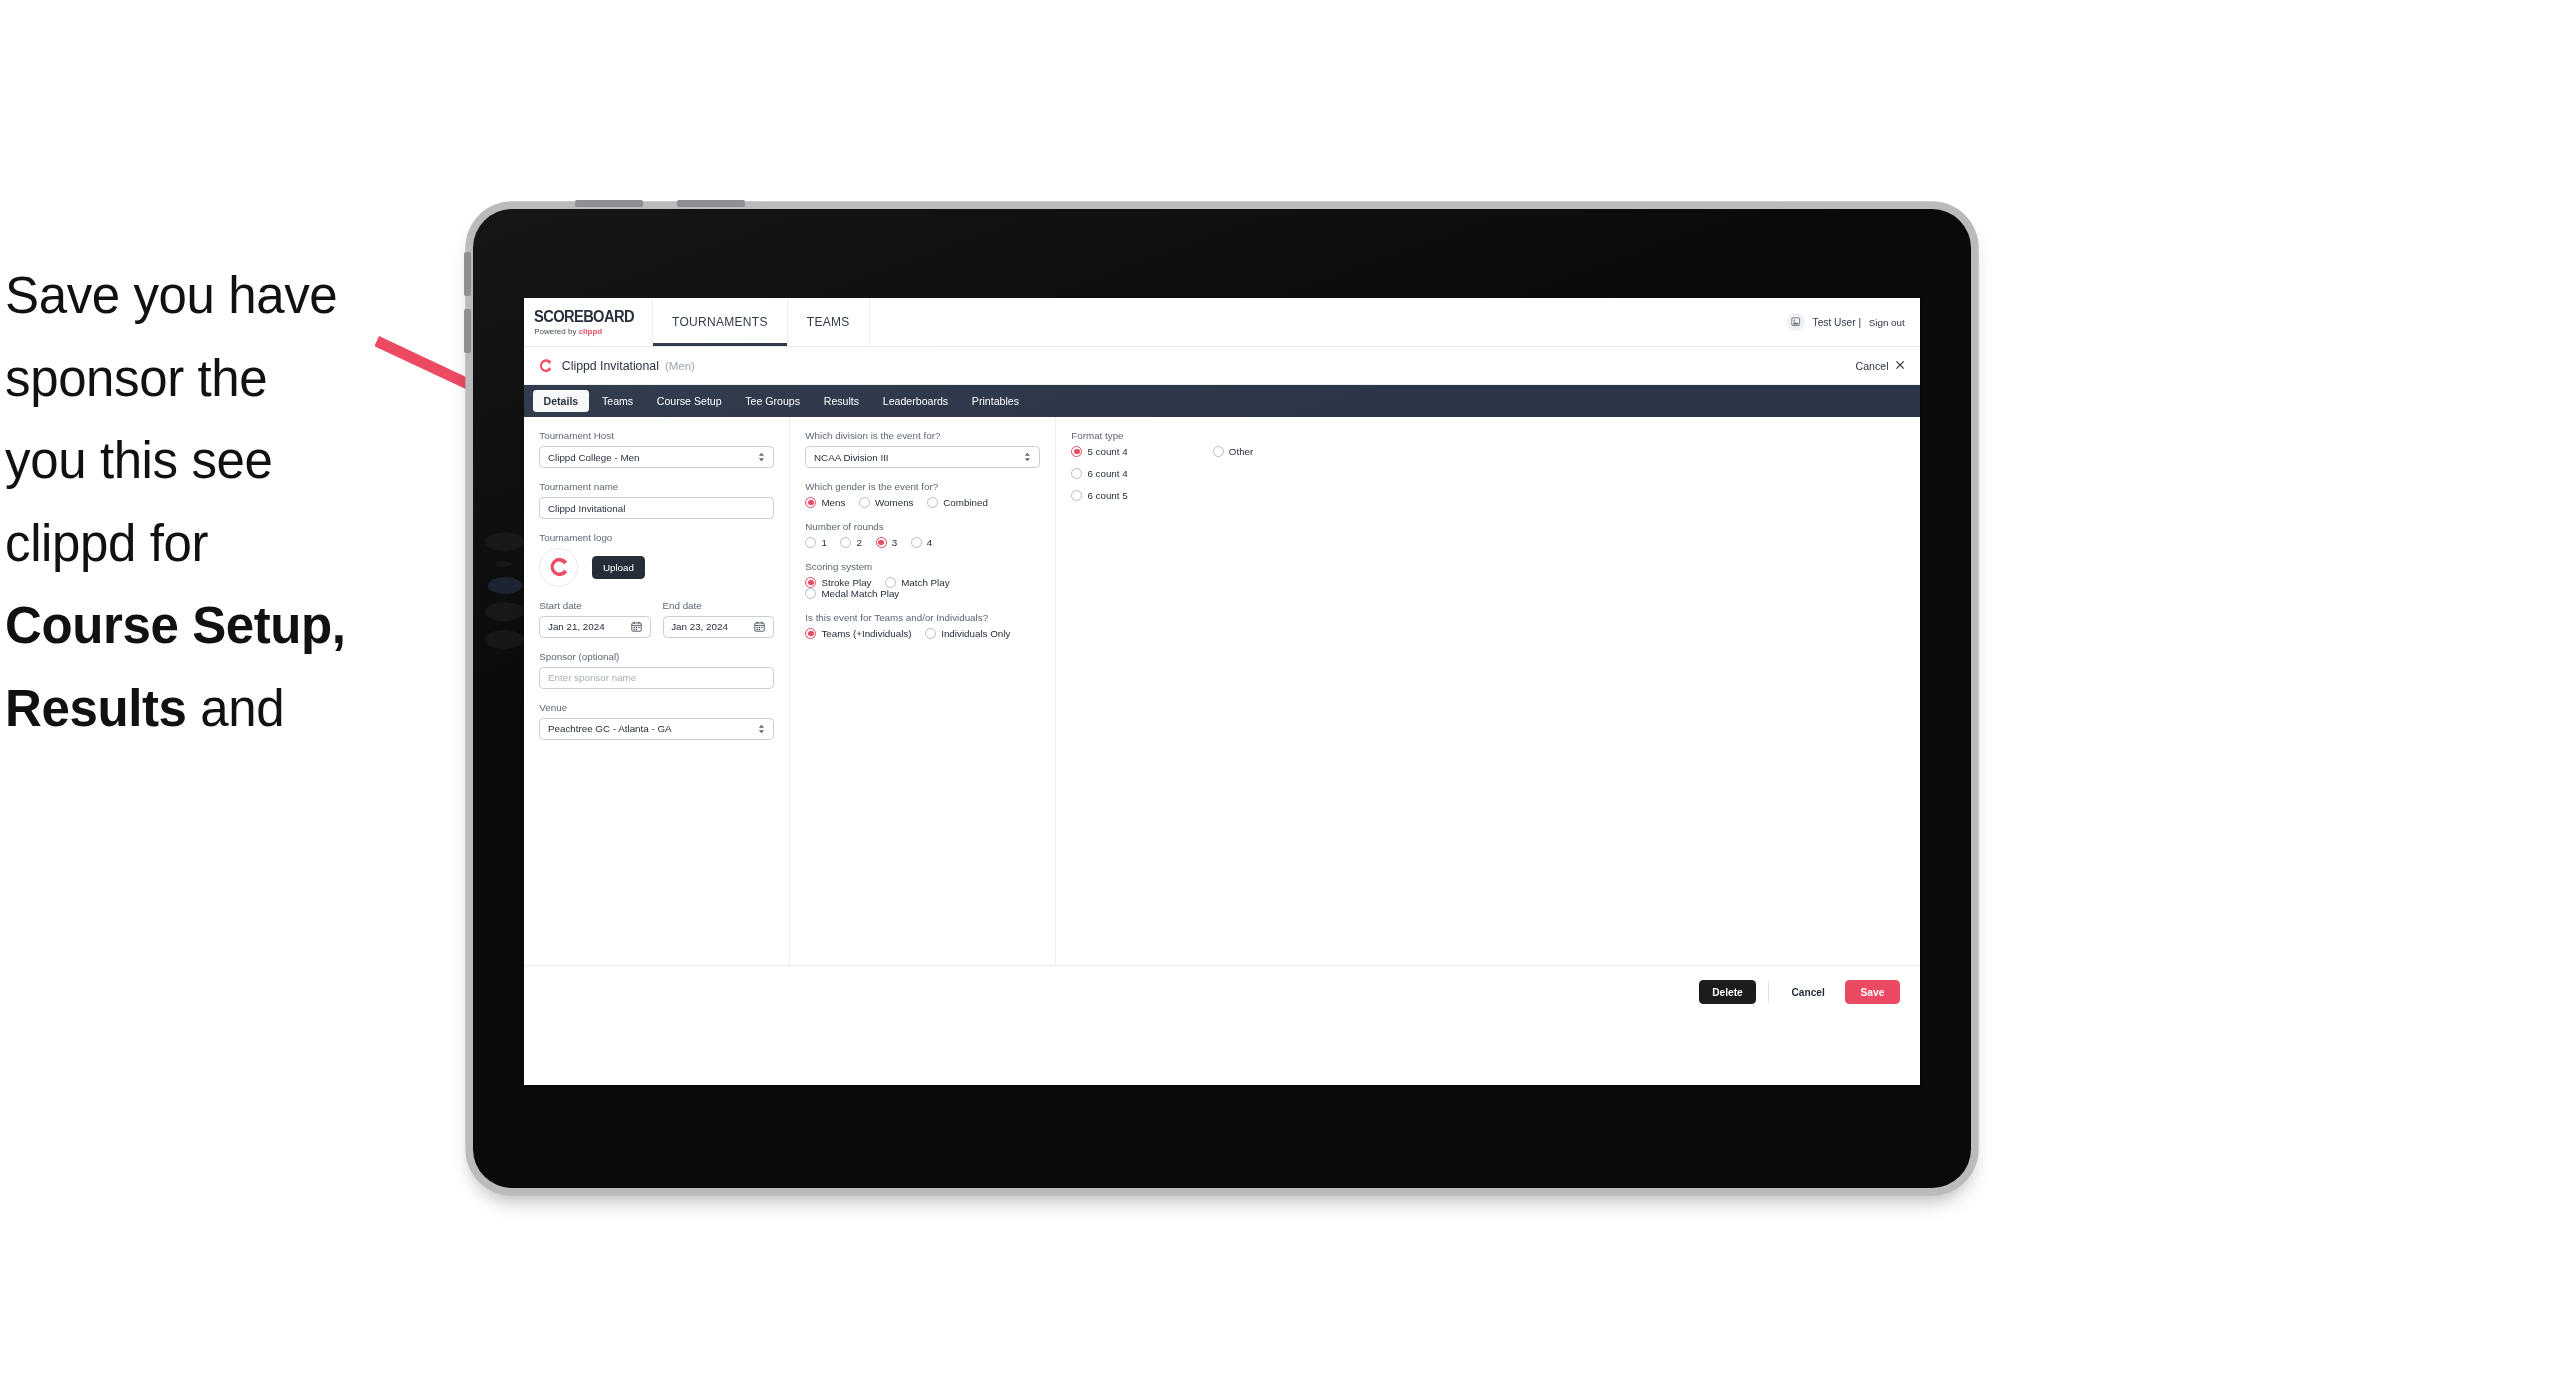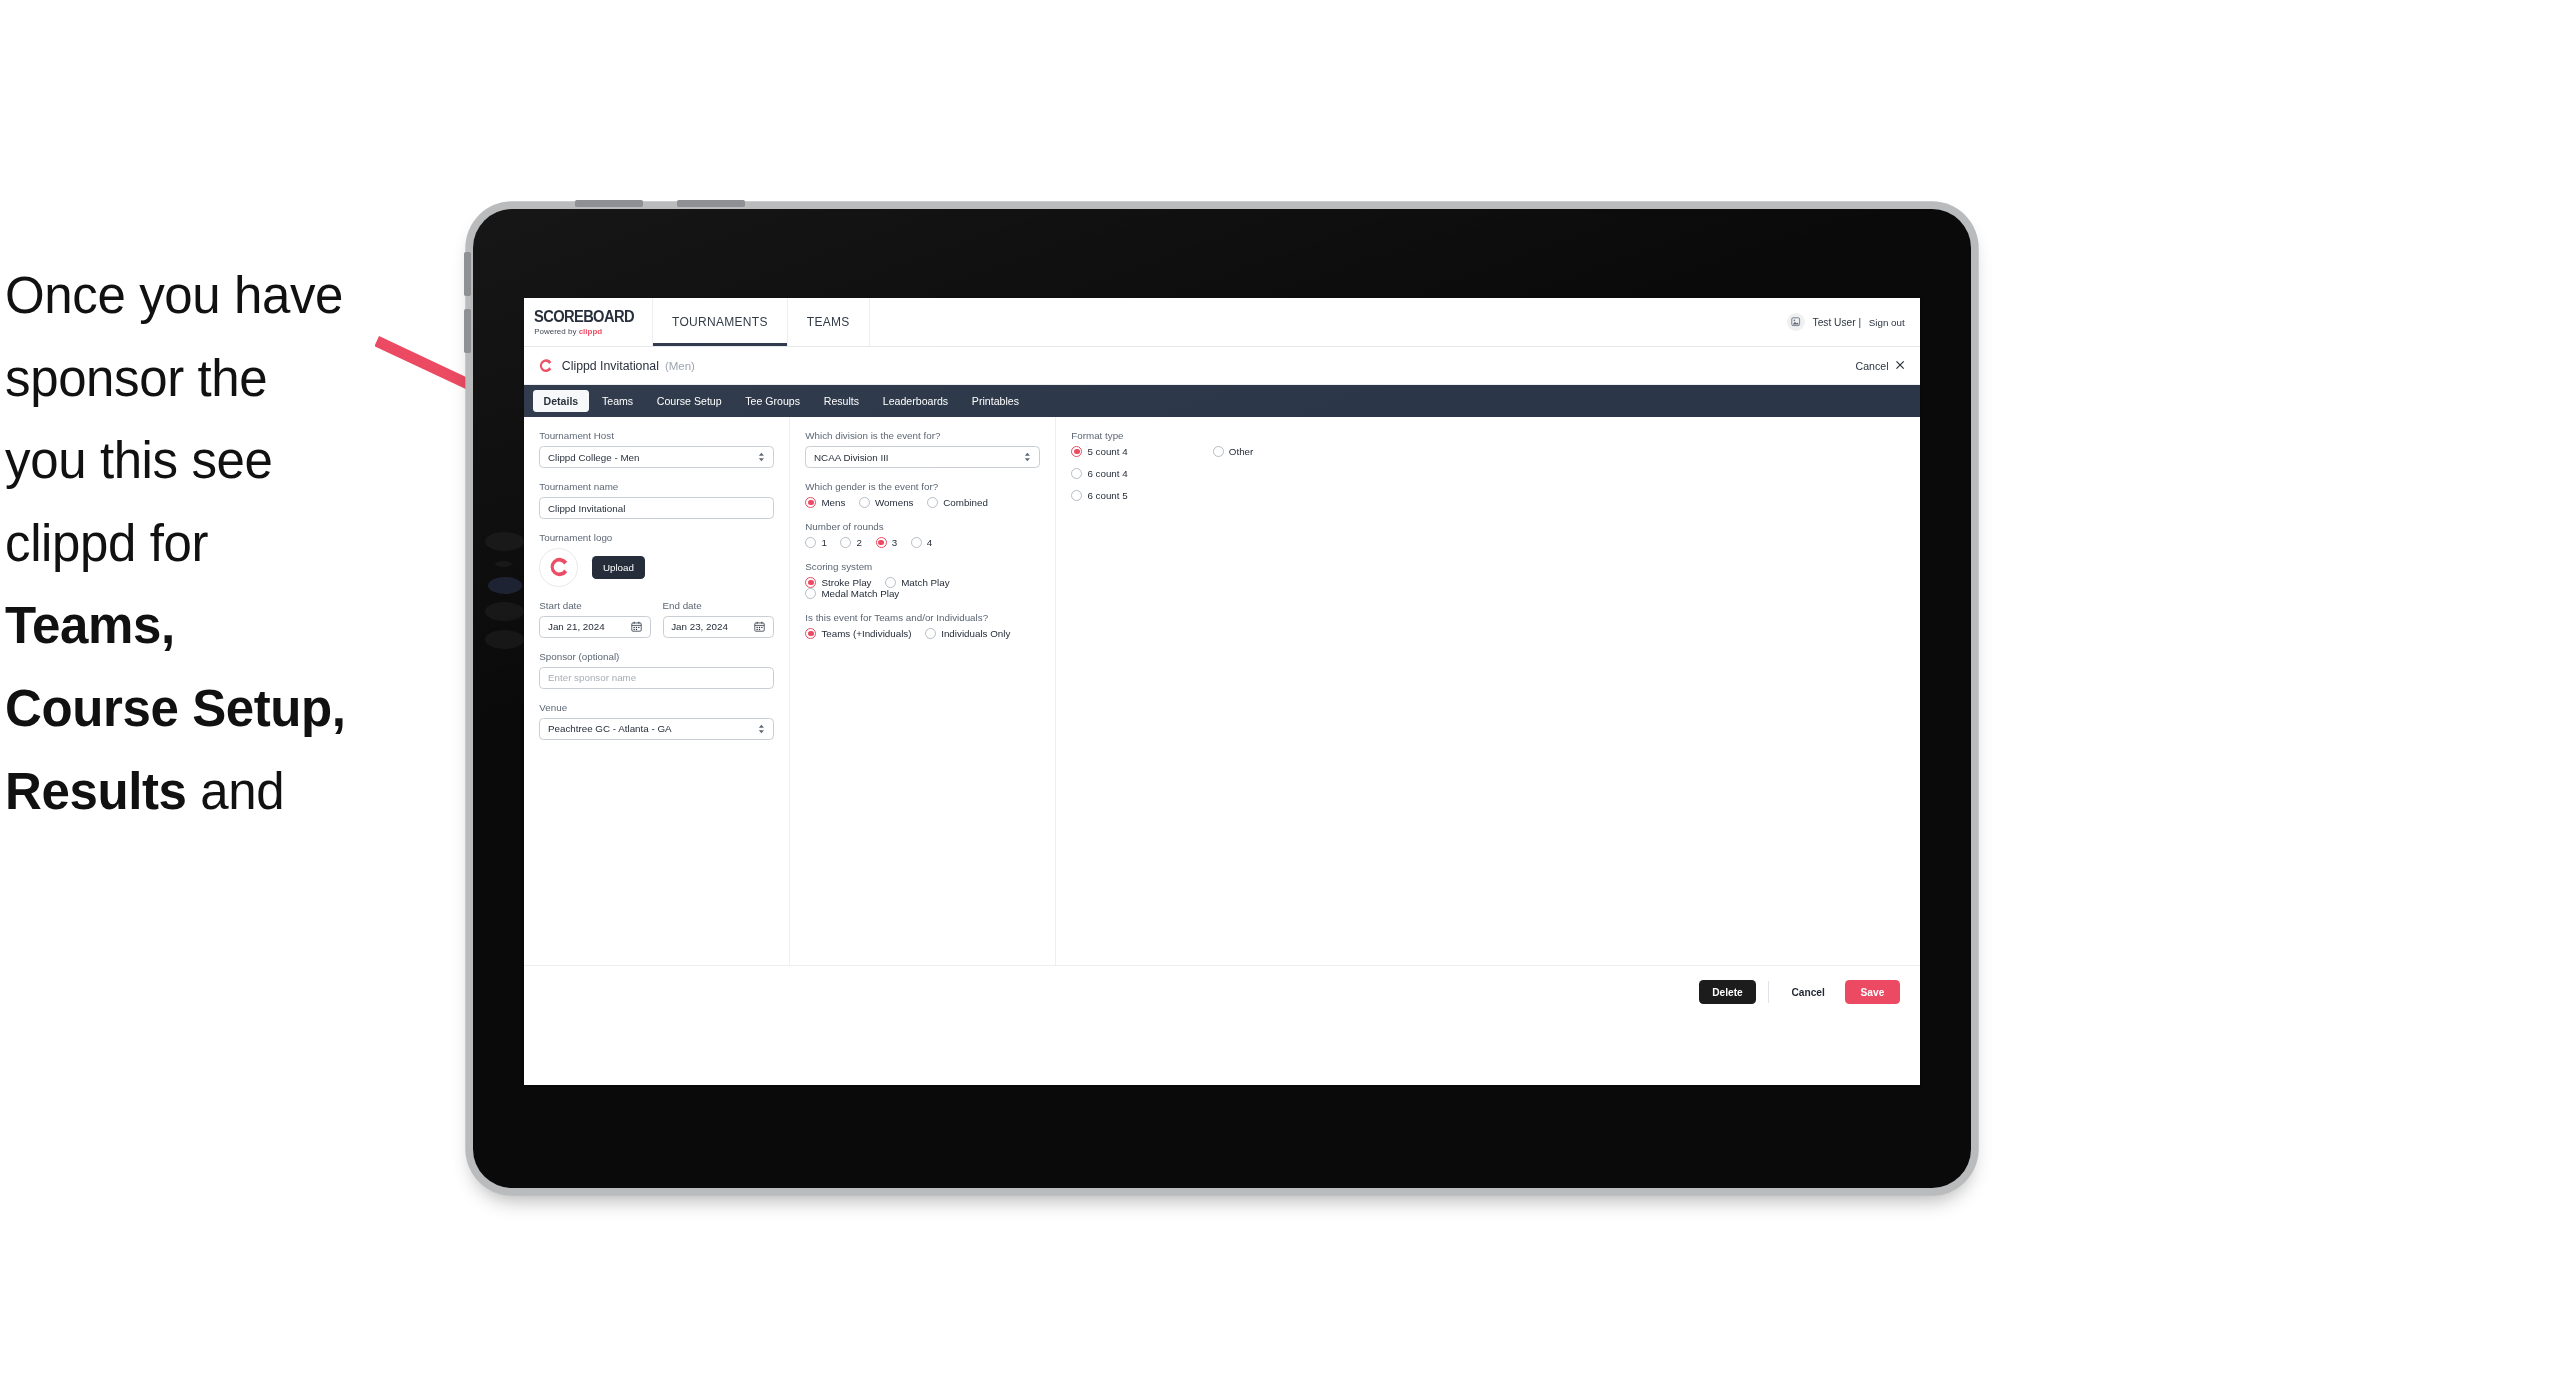--- a/index.html
+++ b/index.html
@@ -183,25 +183,24 @@
   .cbtn{font-size:10.2px;font-weight:bold;color:#1f2733;padding:6.8px 10.2px;cursor:pointer;}
   .svbtn{
     background:#ec4a62;color:#fff;font-size:10.2px;font-weight:bold;
     padding:6.8px 15.3px;border-radius:4.3px;margin-left:10.2px;cursor:pointer;
   }
 </style>
 </head>
 <body>
 
 <div id="annotation">
-  <div>Once you have</div>
+  <div>Save you have</div>
   <div>sponsor the</div>
   <div>you this see</div>
   <div>clippd for</div>
-  <div><span class="b">Teams</span><span class="b">,</span></div>
   <div><span class="b">Course Setup</span><span class="b">,</span></div>
   <div><span class="b">Results</span><span> and</span></div>
 </div>
 
 <svg id="arrow" viewBox="0 0 280 140">
   <path d="M2 6 L236 116" stroke="#ec4a62" stroke-width="13" fill="none" stroke-linecap="butt"></path>
   <path d="M268 136 L208 88 L216 130 Z" fill="#ec4a62"></path>
 </svg>
 
 <div id="tablet">

